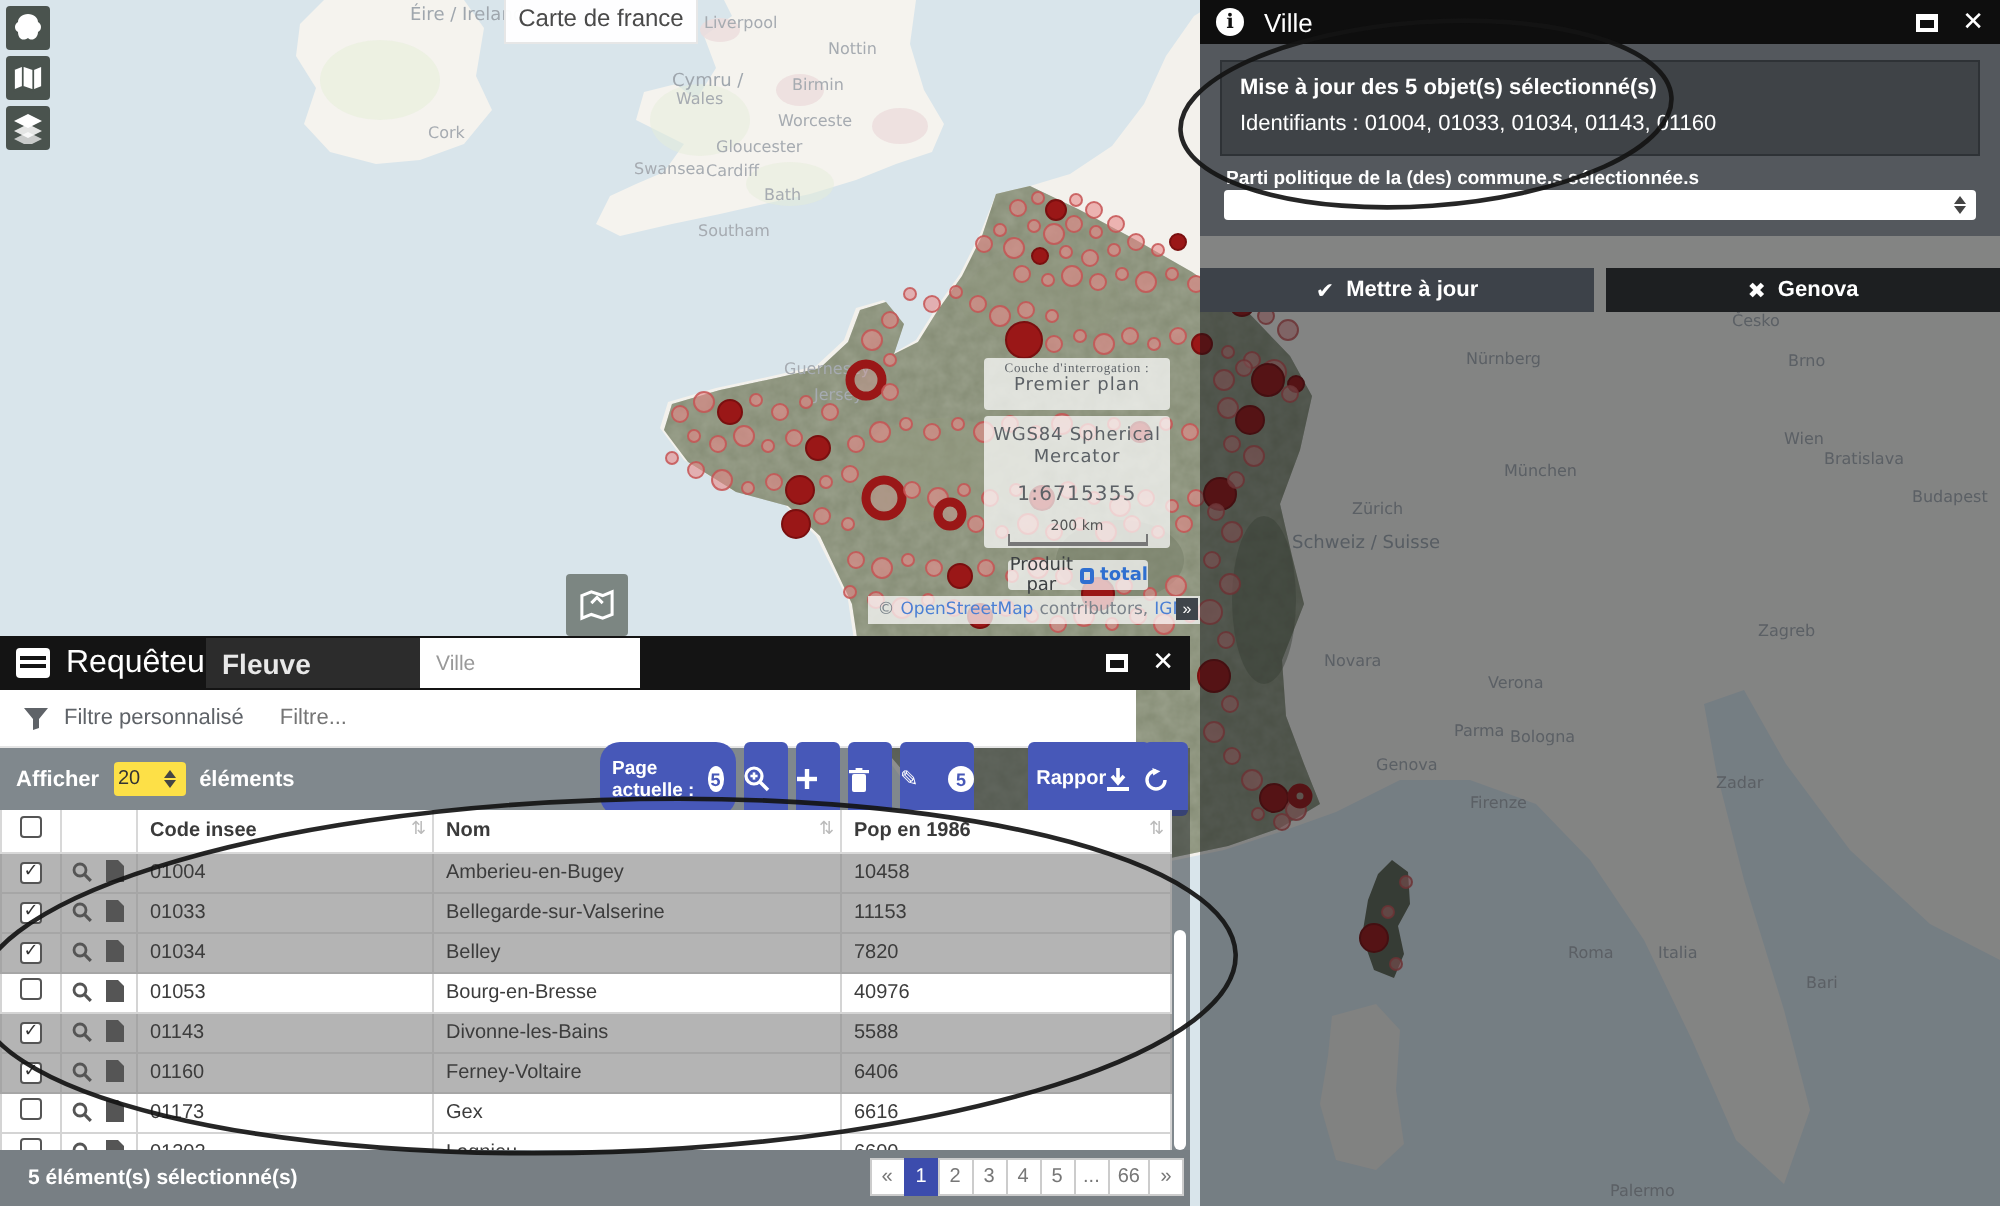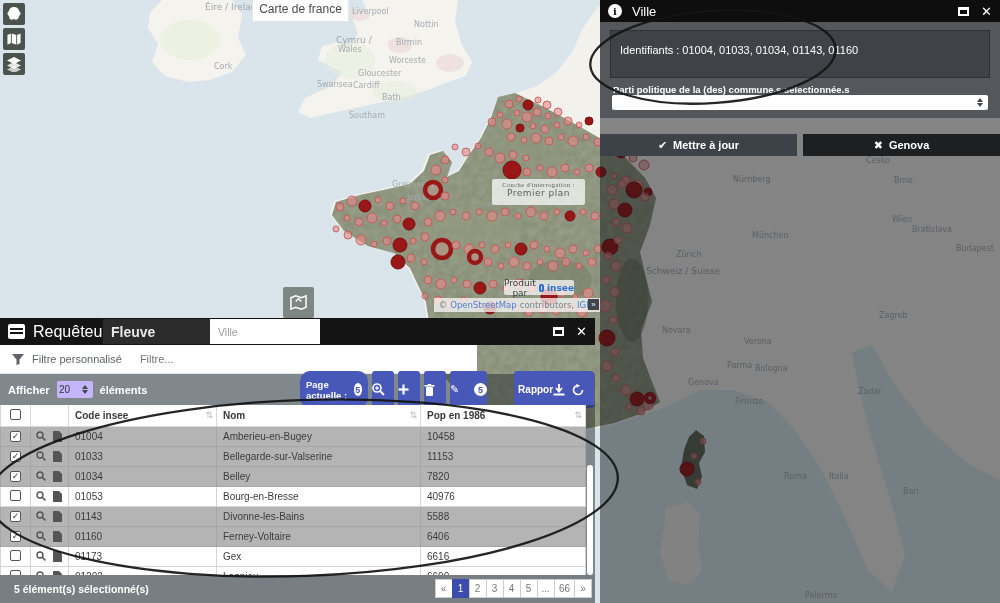--- a/index.html
+++ b/index.html
@@ -75,30 +75,30 @@
 
   
   #req { left:0; top:318px; width:595px; height:285px; z-index:3; }
   #req-header { position:absolute; left:0; top:0; width:595px; height:27px; background:#141414; color:#fff;
                 display:flex; align-items:center; }
   #req-title { font-size:16px; margin-left:8px; }
   .tab { position:absolute; top:1px; height:25px; display:flex; align-items:center; padding:0 8px; font-size:14px;
          font-weight:bold; }
   #tab-fleuve { left:103px; width:107px; background:#2c2c2c; color:#e8e8e8; }
   #tab-ville { left:210px; width:110px; background:#fff; color:#999; font-weight:normal; font-size:10.5px; }
-  #req-filterbar { position:absolute; left:0; top:27px; width:477px; height:29px; background:#fff; display:flex;
+  #req-filterbar { position:absolute; left:0; top:27px; width:568px; height:29px; background:#fff; display:flex;
                    align-items:center; border-bottom:1px solid #e5e5e5; }
   #filter-label { color:#5f6368; font-size:11px; margin-left:8px; }
   #filter-input { border:none; outline:none; font-size:11px; color:#333; margin-left:18px; flex:1; background:transparent;
                   font-family:"Liberation Sans", sans-serif; }
   #req-controls { position:absolute; left:0; top:56px; width:595px; height:31px; background:rgba(40,44,47,.5);
                   display:flex; align-items:center; color:#fff; }
   #show-label, #elements-label { font-size:11px; font-weight:bold; }
   #show-label { margin-left:8px; }
-  #page-size { width:36px; height:17px; background:#c4b5fd; border-radius:2px; margin:0 7px; position:relative;
+  #page-size { width:36px; height:17px; background:#fde047; border-radius:2px; margin:0 7px; position:relative;
                color:#333; font-size:10px; display:flex; align-items:center; justify-content:center; padding-right:20px; }
   .bluebtn { background:#4758b8; color:#fff; border-radius:3px; height:37px; display:flex; align-items:center;
              justify-content:space-between; }
   #pill-page { border-radius:10px; padding:0 6px; font-size:9.5px; font-weight:bold; gap:4px; position:absolute; left:300px; width:68px; }
   .badge { background:#fff; color:#4758b8; border-radius:50%; width:13px; height:13px; font-size:9px; font-weight:bold;
            display:flex; align-items:center; justify-content:center; }
   .sqbtn { position:absolute; width:22px; }
   #btn-zoomsel { left:372px; } #btn-add { left:398px; } #btn-del { left:424px; }
   #btn-edit { left:450px; width:37px; gap:3px; }
   #btn-reports { left:514px; width:58px; font-size:10px; font-weight:bold; gap:4px; }
@@ -414,24 +414,32 @@
     <svg width="19" height="17" viewBox="0 0 20 18">
       <path d="M2,4 L7,2 L13,4 L18,2 L18,14 L13,16 L7,14 L2,16 Z" fill="none" stroke="#fff" stroke-width="1.6"></path>
       <path d="M7,8 L10,5 L13,8" fill="none" stroke="#fff" stroke-width="1.6"></path>
     </svg>
   </div>
 
   <div id="layer-box" class="osd">
     <div class="cap">Couche d'interrogation :</div>
     <div class="val">Premier plan</div>
   </div>
+  <div id="proj-box" class="osd">
+    <div class="prj">WGS84 Spherical Mercator</div>
+    <div class="ratio">1:6715355</div>
+    <div class="scalebar">
+      <div class="txt">200 km</div>
+      <div class="bar"></div>
+    </div>
+  </div>
   <div id="brand-box" class="osd">
     <span>Produit par</span>
     <span class="vlogo"></span>
-    <span class="vmap">insee</span>
+    <span class="vmap">total</span>
   </div>
   <div id="attr-box" class="osd">
     <span>©</span>
     <span class="lnk">OpenStreetMap</span>
     <span>contributors,</span>
     <span class="lnk">IGN.</span>
   </div>
   <div id="attr-expand">
     <span>»</span>
   </div>
@@ -441,20 +449,21 @@
   <div id="ville-header" class="abs">
     <span class="info-disc">i</span>
     <span id="ville-title">Ville</span>
     <span style="margin-left:auto; display:flex; align-items:center; gap:12px; margin-right:8px;">
       <span class="win-max"></span>
       <span class="win-x">✕</span>
     </span>
   </div>
   <div id="ville-body" class="abs">
     <div id="update-box">
+      <div class="ttl">Mise à jour des 5 objet(s) sélectionné(s)</div>
       <div class="ids">Identifiants : 01004, 01033, 01034, 01143, 01160</div>
     </div>
     <div id="field-label">Parti politique de la (des) commune.s sélectionnée.s</div>
     <div id="party-select">
       <span></span>
       <span class="updown">
           <i class="u"></i>
           <i class="d"></i>
         </span>
     </div>

